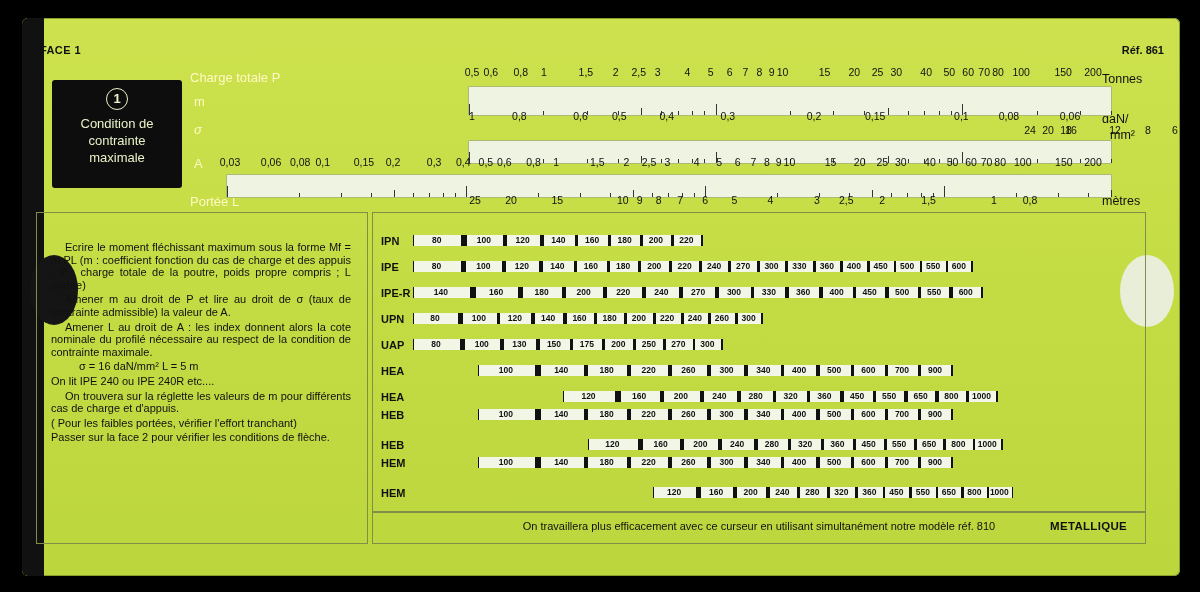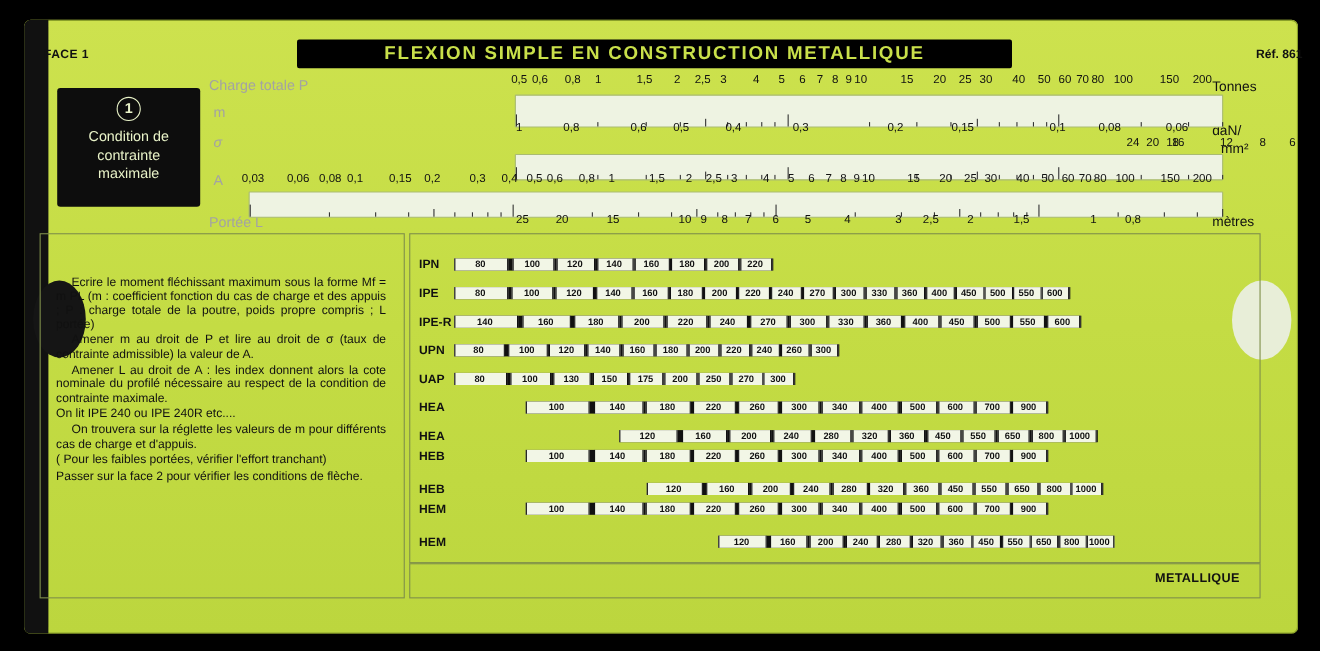--- a/index.html
+++ b/index.html
@@ -10,47 +10,47 @@
          background:linear-gradient(180deg,#cde24e 0%,#c4dc44 50%,#bcd63e 100%);
          border-radius:6px;box-shadow:0 0 0 1px #8aa02a inset;}
 
   
   .leftpanel{position:absolute;left:22px;top:18px;width:22px;height:558px;background:#111;border-radius:6px 0 0 6px;}
   .leftnotch{position:absolute;left:30px;top:255px;width:48px;height:70px;background:#151515;border-radius:50%;}
   .rightnotch{position:absolute;right:26px;top:255px;width:54px;height:72px;background:#e8eed8;border-radius:50%;}
 
   
   .face1{position:absolute;left:40px;top:44px;font-size:11px;font-weight:bold;color:#111;letter-spacing:.4px;}
-  .ref{position:absolute;right:16px;top:44px;font-size:11px;font-weight:bold;color:#111;}
+  .ref{position:absolute;right:36px;top:44px;font-size:11px;font-weight:bold;color:#111;}
   .titlebar{position:absolute;left:270px;top:36px;width:650px;height:26px;background:#000;border-radius:2px;}
   .titlebar span{display:block;text-align:center;color:#c9e04a;font-size:17px;font-weight:bold;letter-spacing:1.6px;line-height:26px;}
 
   
   .condbox{position:absolute;left:52px;top:80px;width:130px;height:108px;background:#0d0d0d;border-radius:3px;color:#e9f3c8;text-align:center;}
   .condnum{width:20px;height:20px;border:1.5px solid #e9f3c8;border-radius:50%;margin:8px auto 5px auto;font-size:13px;font-weight:bold;line-height:19px;}
   .condtxt{font-size:13px;line-height:17px;}
 
   
   .scales{position:absolute;left:190px;top:66px;width:930px;height:150px;}
-  .rowlabel{position:absolute;font-size:13px;color:#a3a3a3;}
+  .rowlabel{position:absolute;font-size:13px;color:#fef9c3;}
   .unitlabel{position:absolute;font-size:12.5px;color:#111;}
 
   .stripe{position:absolute;background:#eef3e2;border:1px solid #a9bb72;border-radius:1px;}
   .ticks{position:absolute;height:100%;width:100%;}
   .tk{position:absolute;bottom:0;width:1px;background:#333;}
   .tk.lg{height:11px;}
   .tk.md{height:7px;}
   .tk.sm{height:4px;}
   .num{position:absolute;font-size:10.5px;color:#111;transform:translateX(-50%);white-space:nowrap;}
 
   
   .panel{position:absolute;border:1px solid #7f8f4a;}
   .modepanel{left:36px;top:212px;width:330px;height:330px;}
   .modetitle{position:absolute;left:0;top:6px;width:100%;text-align:center;font-size:11.5px;font-weight:bold;color:#111;letter-spacing:.5px;}
-  .modetext{position:absolute;left:14px;top:38px;width:300px;font-size:11px;color:#111;line-height:12.6px;}
+  .modetext{position:absolute;left:14px;top:28px;width:300px;font-size:11px;color:#111;line-height:12.6px;}
   .modetext p{margin:0 0 2px 0;text-align:justify;}
   .ind{text-indent:14px;}
 
   
   .profpanel{left:372px;top:212px;width:772px;height:298px;}
   .footpanel{left:372px;top:512px;width:772px;height:30px;}
   .foottext{position:absolute;left:0;top:7px;width:100%;text-align:center;font-size:11px;color:#111;}
   .graphoplex{position:absolute;right:18px;top:7px;font-size:11.5px;color:#111;font-weight:bold;letter-spacing:.3px;}
 
   .plabel{position:absolute;font-size:11px;font-weight:bold;color:#111;}
@@ -63,23 +63,20 @@
 
 <div id="root">
 
   <div class="slide"></div>
   <div class="leftpanel"></div>
   <div class="leftnotch"></div>
   <div class="rightnotch"></div>
 
   <div class="face1">FACE 1</div>
   <div class="ref">Réf. 861</div>
-  <div class="titlebar">
-    <span>FLEXION SIMPLE EN CONSTRUCTION METALLIQUE</span>
-  </div>
 
   <div class="condbox">
     <div class="condnum">1</div>
     <div class="condtxt">Condition de</div>
     <div class="condtxt">contrainte</div>
     <div class="condtxt">maximale</div>
   </div>
 
   <div class="scales">
     <div class="rowlabel" style="left:0px;top:4px;">Charge totale P</div>
@@ -294,20 +291,21 @@
         <div class="num" style="left: 804.02px; top: 0px;">1</div>
         <div class="num" style="left: 840px; top: 0px;">0,8</div>
       </div>
   </div>
 
   <div class="panel modepanel">
     <div class="modetext" id="modetext">
         <p class="ind">Ecrire le moment fléchissant maximum sous la forme Mf = m PL (m : coefficient fonction du cas de charge et des appuis ; P : charge totale de la poutre, poids propre compris ; L portée)</p>
         <p class="ind">Amener m au droit de P et lire au droit de σ (taux de contrainte admissible) la valeur de A.</p>
         <p class="ind">Amener L au droit de A : les index donnent alors la cote nominale du profilé nécessaire au respect de la condition de contrainte maximale.</p>
+        <p style="text-indent: 28px;">σ = 16 daN/mm²   L = 5 m</p>
         <p>On lit IPE 240 ou IPE 240R etc....</p>
         <p class="ind">On trouvera sur la réglette les valeurs de m pour différents cas de charge et d'appuis.</p>
         <p>( Pour les faibles portées, vérifier l'effort tranchant)</p>
         <p>Passer sur la face 2 pour vérifier les conditions de flèche.</p>
       </div>
   </div>
 
   <div class="panel profpanel">
     <div id="profiles">
         <div class="plabel" style="left: 8px; top: 22px;">IPN</div>
@@ -595,16 +593,17 @@
         <div class="seg" style="left: 564.35px; top: 274px; width: 23.0931px;"></div>
         <div class="segtxt" style="left: 564.35px; top: 274px; width: 23.0931px;">650</div>
         <div class="seg" style="left: 590.009px; top: 274px; width: 22.6804px;"></div>
         <div class="segtxt" style="left: 590.009px; top: 274px; width: 22.6804px;">800</div>
         <div class="seg" style="left: 615.209px; top: 274px; width: 22.3118px;"></div>
         <div class="segtxt" style="left: 615.209px; top: 274px; width: 22.3118px;">1000</div>
       </div>
   </div>
 
   <div class="panel footpanel">
+    <div class="foottext">On travaillera plus efficacement avec ce curseur en utilisant simultanément notre modèle réf. 810</div>
     <div class="graphoplex">METALLIQUE</div>
   </div>
 
 </div>
 
 </body></html>

